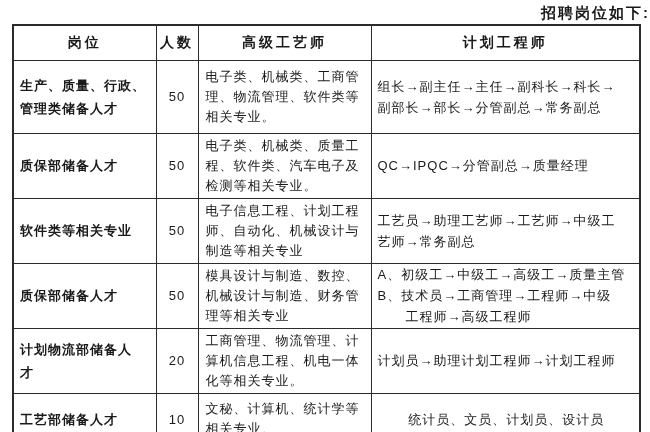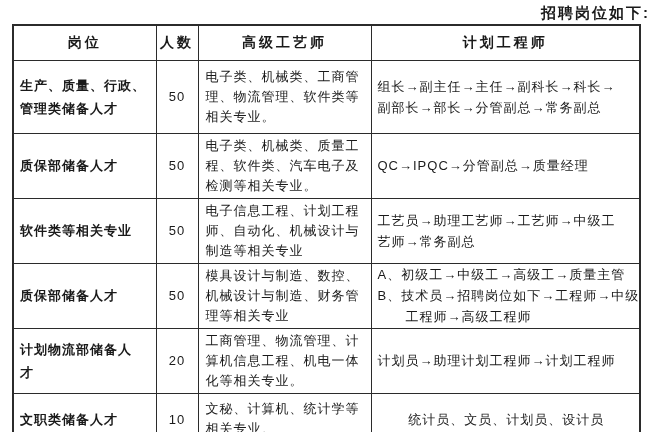--- a/index.html
+++ b/index.html
@@ -140,38 +140,38 @@
         </td>
       </tr>
       <tr>
         <td class="pos">
           <div>质保部储备人才</div>
         </td>
         <td class="num">50</td>
         <td class="req">模具设计与制造、数控、机械设计与制造、财务管理等相关专业</td>
         <td class="path">
           <div>A、初级工→中级工→高级工→质量主管</div>
-          <div>B、技术员→招聘岗位如下→工程师→中级</div>
+          <div>B、技术员→工商管理→工程师→中级</div>
           <div>　　工程师→高级工程师</div>
         </td>
       </tr>
       <tr>
         <td class="pos">
           <div>计划物流部储备人</div>
           <div>才</div>
         </td>
         <td class="num">20</td>
         <td class="req">工商管理、物流管理、计算机信息工程、机电一体化等相关专业。</td>
         <td class="path">
           <div>计划员→助理计划工程师→计划工程师</div>
         </td>
       </tr>
       <tr>
         <td class="pos">
-          <div>文职类储备人才</div>
+          <div>工艺部储备人才</div>
         </td>
         <td class="num">10</td>
         <td class="req">文秘、计算机、统计学等相关专业。</td>
         <td class="path">
           <div>统计员、文员、计划员、设计员</div>
         </td>
       </tr>
     </tbody>
 </table>
 

